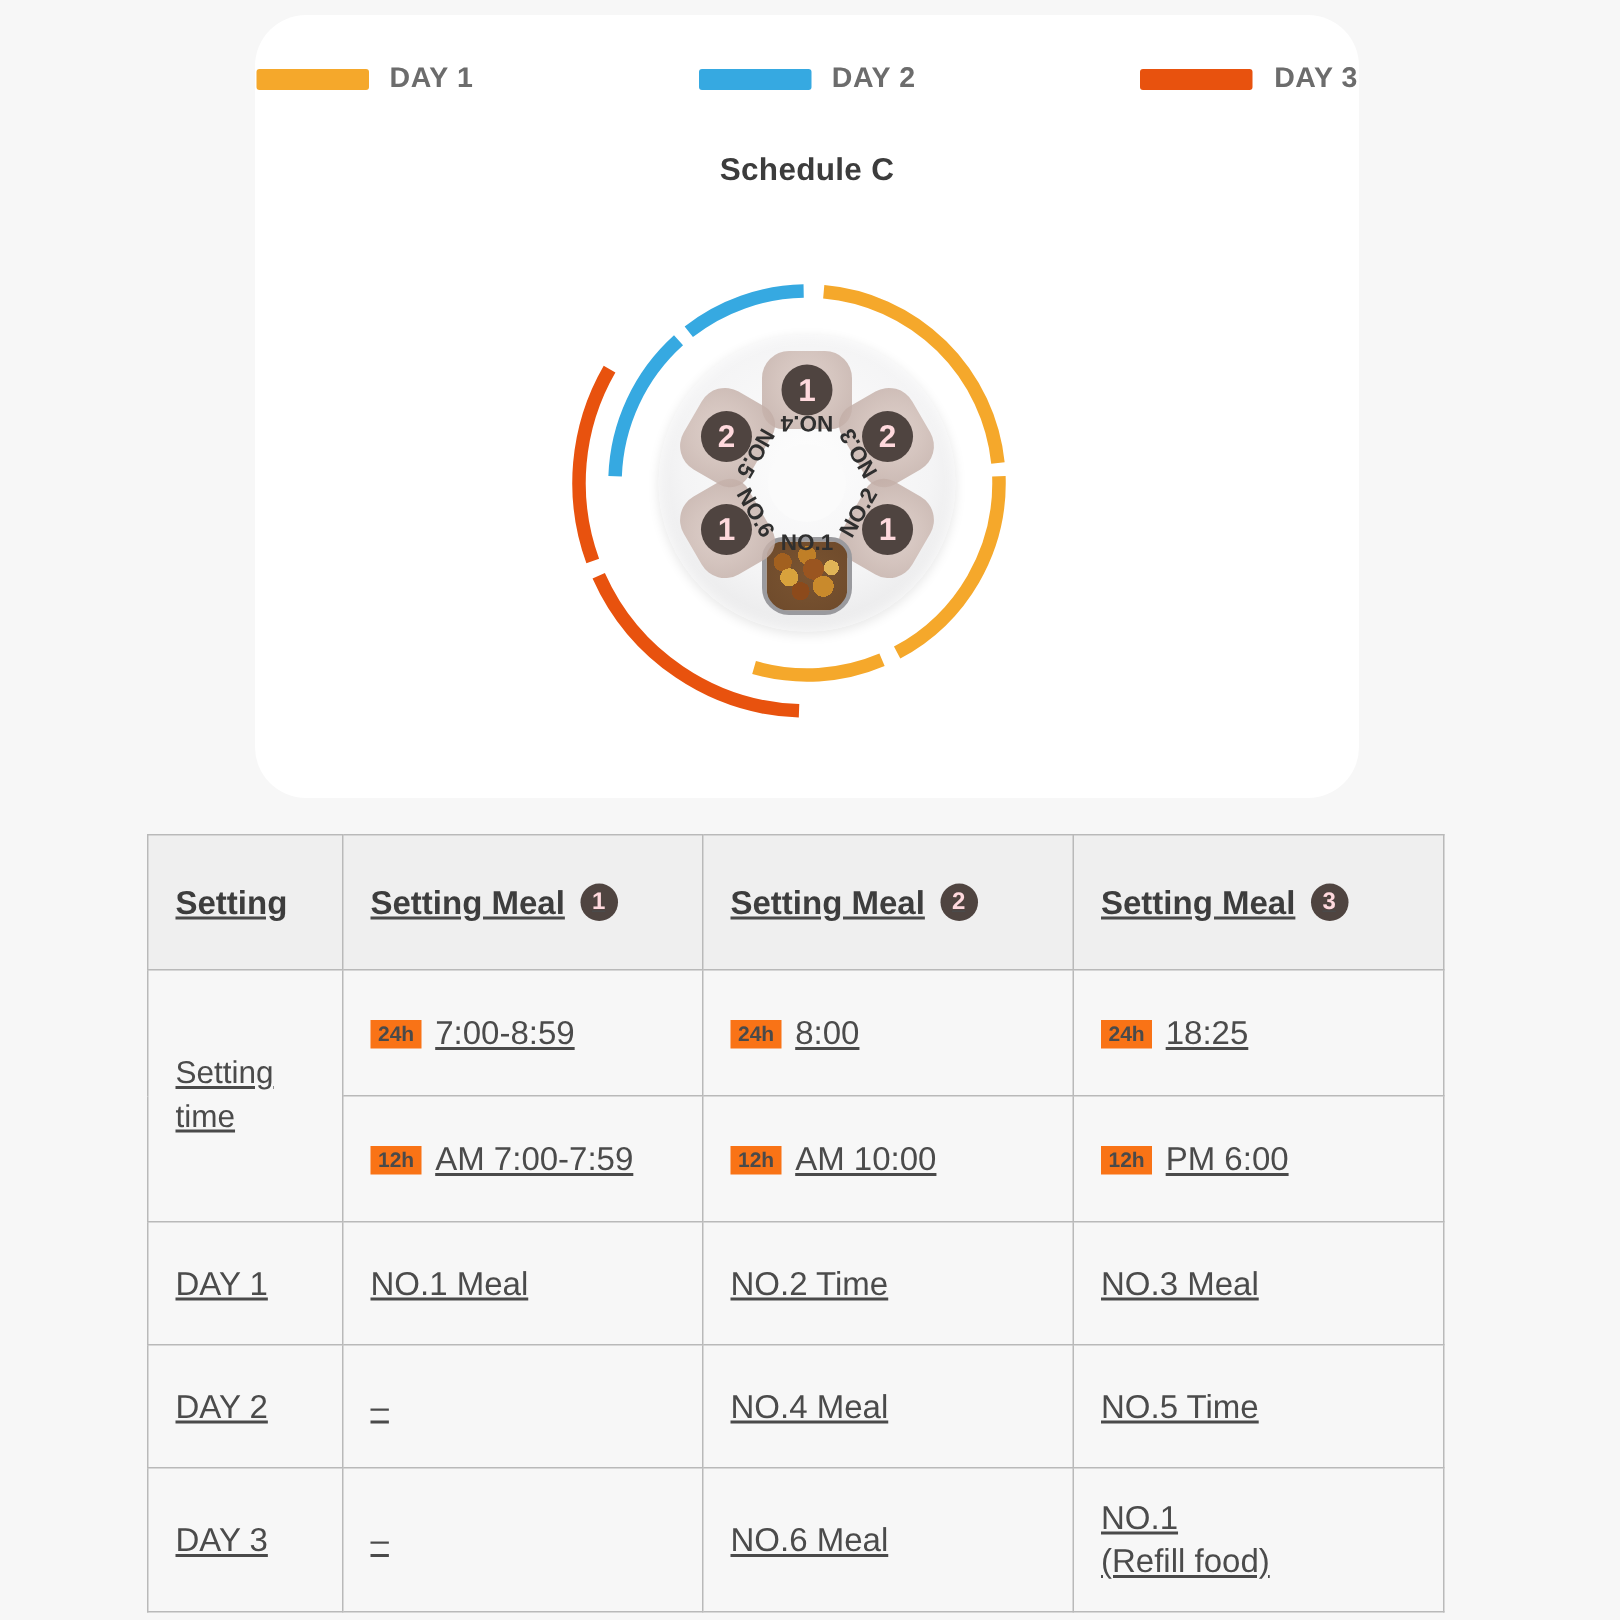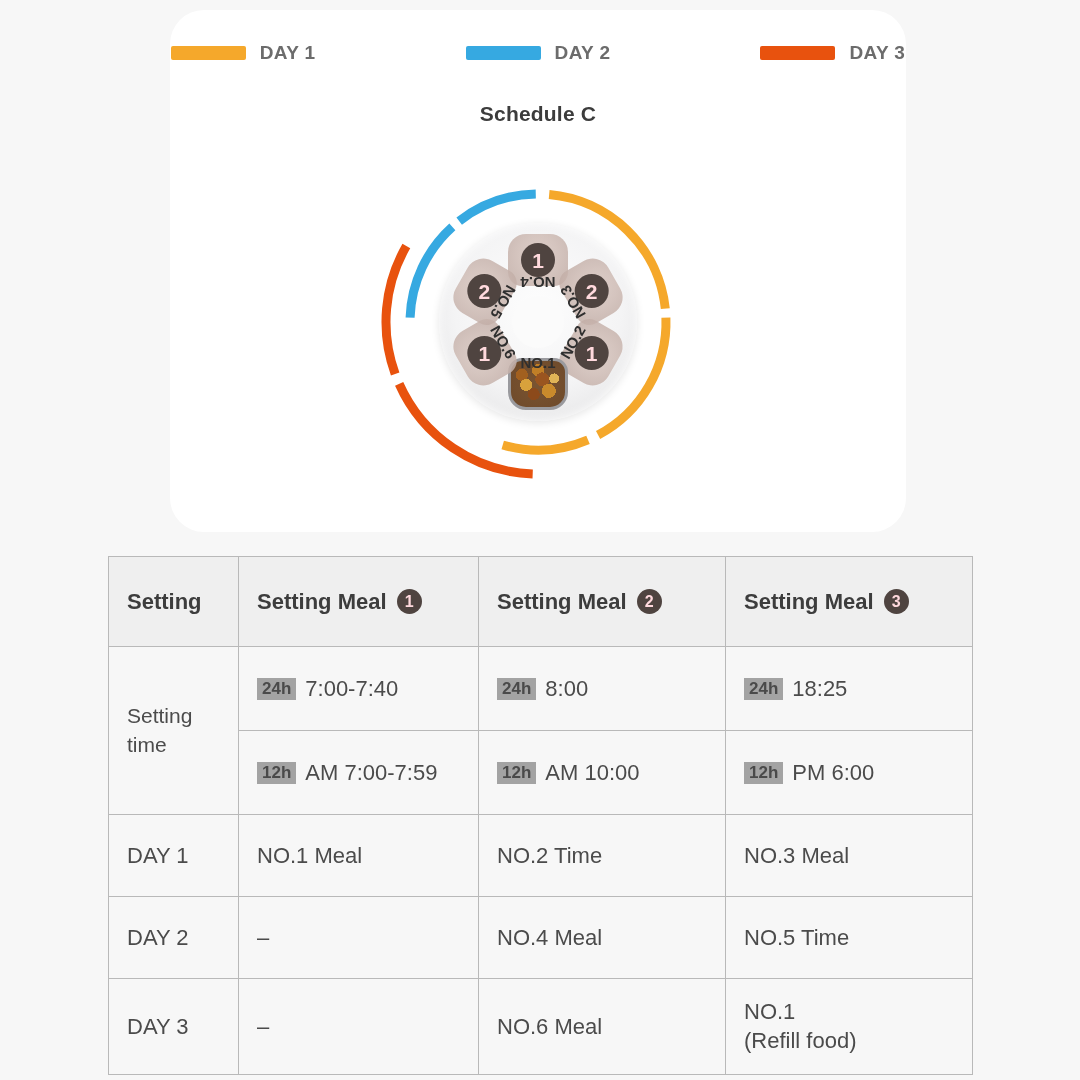--- a/index.html
+++ b/index.html
@@ -96,24 +96,25 @@
     line-height:1;
   }
   .cell-label{
     position:absolute;left:50%;top:50%;
     font-size:15px;font-weight:600;color:#2f2f2f;
     transform-origin:0 0;white-space:nowrap;
   }
 
   
   .tbl{
-    position:absolute;left:108px;top:556px;
+    position:absolute;left:98px;top:556px;
     width:864px;
     border-collapse:collapse;
     table-layout:fixed;
+    text-decoration:underline;
   }
   .tbl td,.tbl th{
     border:1px solid #b9b9b9;
     padding:0 18px;
     text-align:left;
     vertical-align:middle;
     font-weight:400;
     color:#4b4b4b;
   }
   .tbl thead th{
@@ -130,22 +131,22 @@
   }
   .col-a{width:130px;}
   .col-b{width:240px;}
   .col-c{width:247px;}
   .col-d{width:247px;}
 
   .rowhead{font-size:21px;color:#4b4b4b;line-height:1.35;}
   .cellbig{font-size:22px;color:#4b4b4b;}
   .badge{
     display:inline-block;
-    background:#a3a3a3;color:#4a4a4a;
-    font-size:17px;font-weight:700;
+    background:#f97316;color:#4a4a4a;
+    font-size:14px;font-weight:700;
     padding:2px 5px 3px;
     margin-right:9px;
     vertical-align:2px;
     line-height:1;
   }
   .r-time{height:84px;}
   .r-day{height:82px;}
   .r-day3{height:96px;}
   .two-line{line-height:1.3;}
 </style>
@@ -244,21 +245,21 @@
         </th>
       </tr>
     </thead>
     <tbody>
       <tr class="r-time">
         <td class="rowhead" rowspan="2" id="settingtime">
             <div>Setting</div>
             <div>time</div>
           </td>
         <td class="cellbig">
-          <span class="badge">24h</span><span>7:00-7:40</span>
+          <span class="badge">24h</span><span>7:00-8:59</span>
         </td>
         <td class="cellbig">
           <span class="badge">24h</span><span>8:00</span>
         </td>
         <td class="cellbig">
           <span class="badge">24h</span><span>18:25</span>
         </td>
       </tr>
       <tr class="r-time">
         <td class="cellbig">

